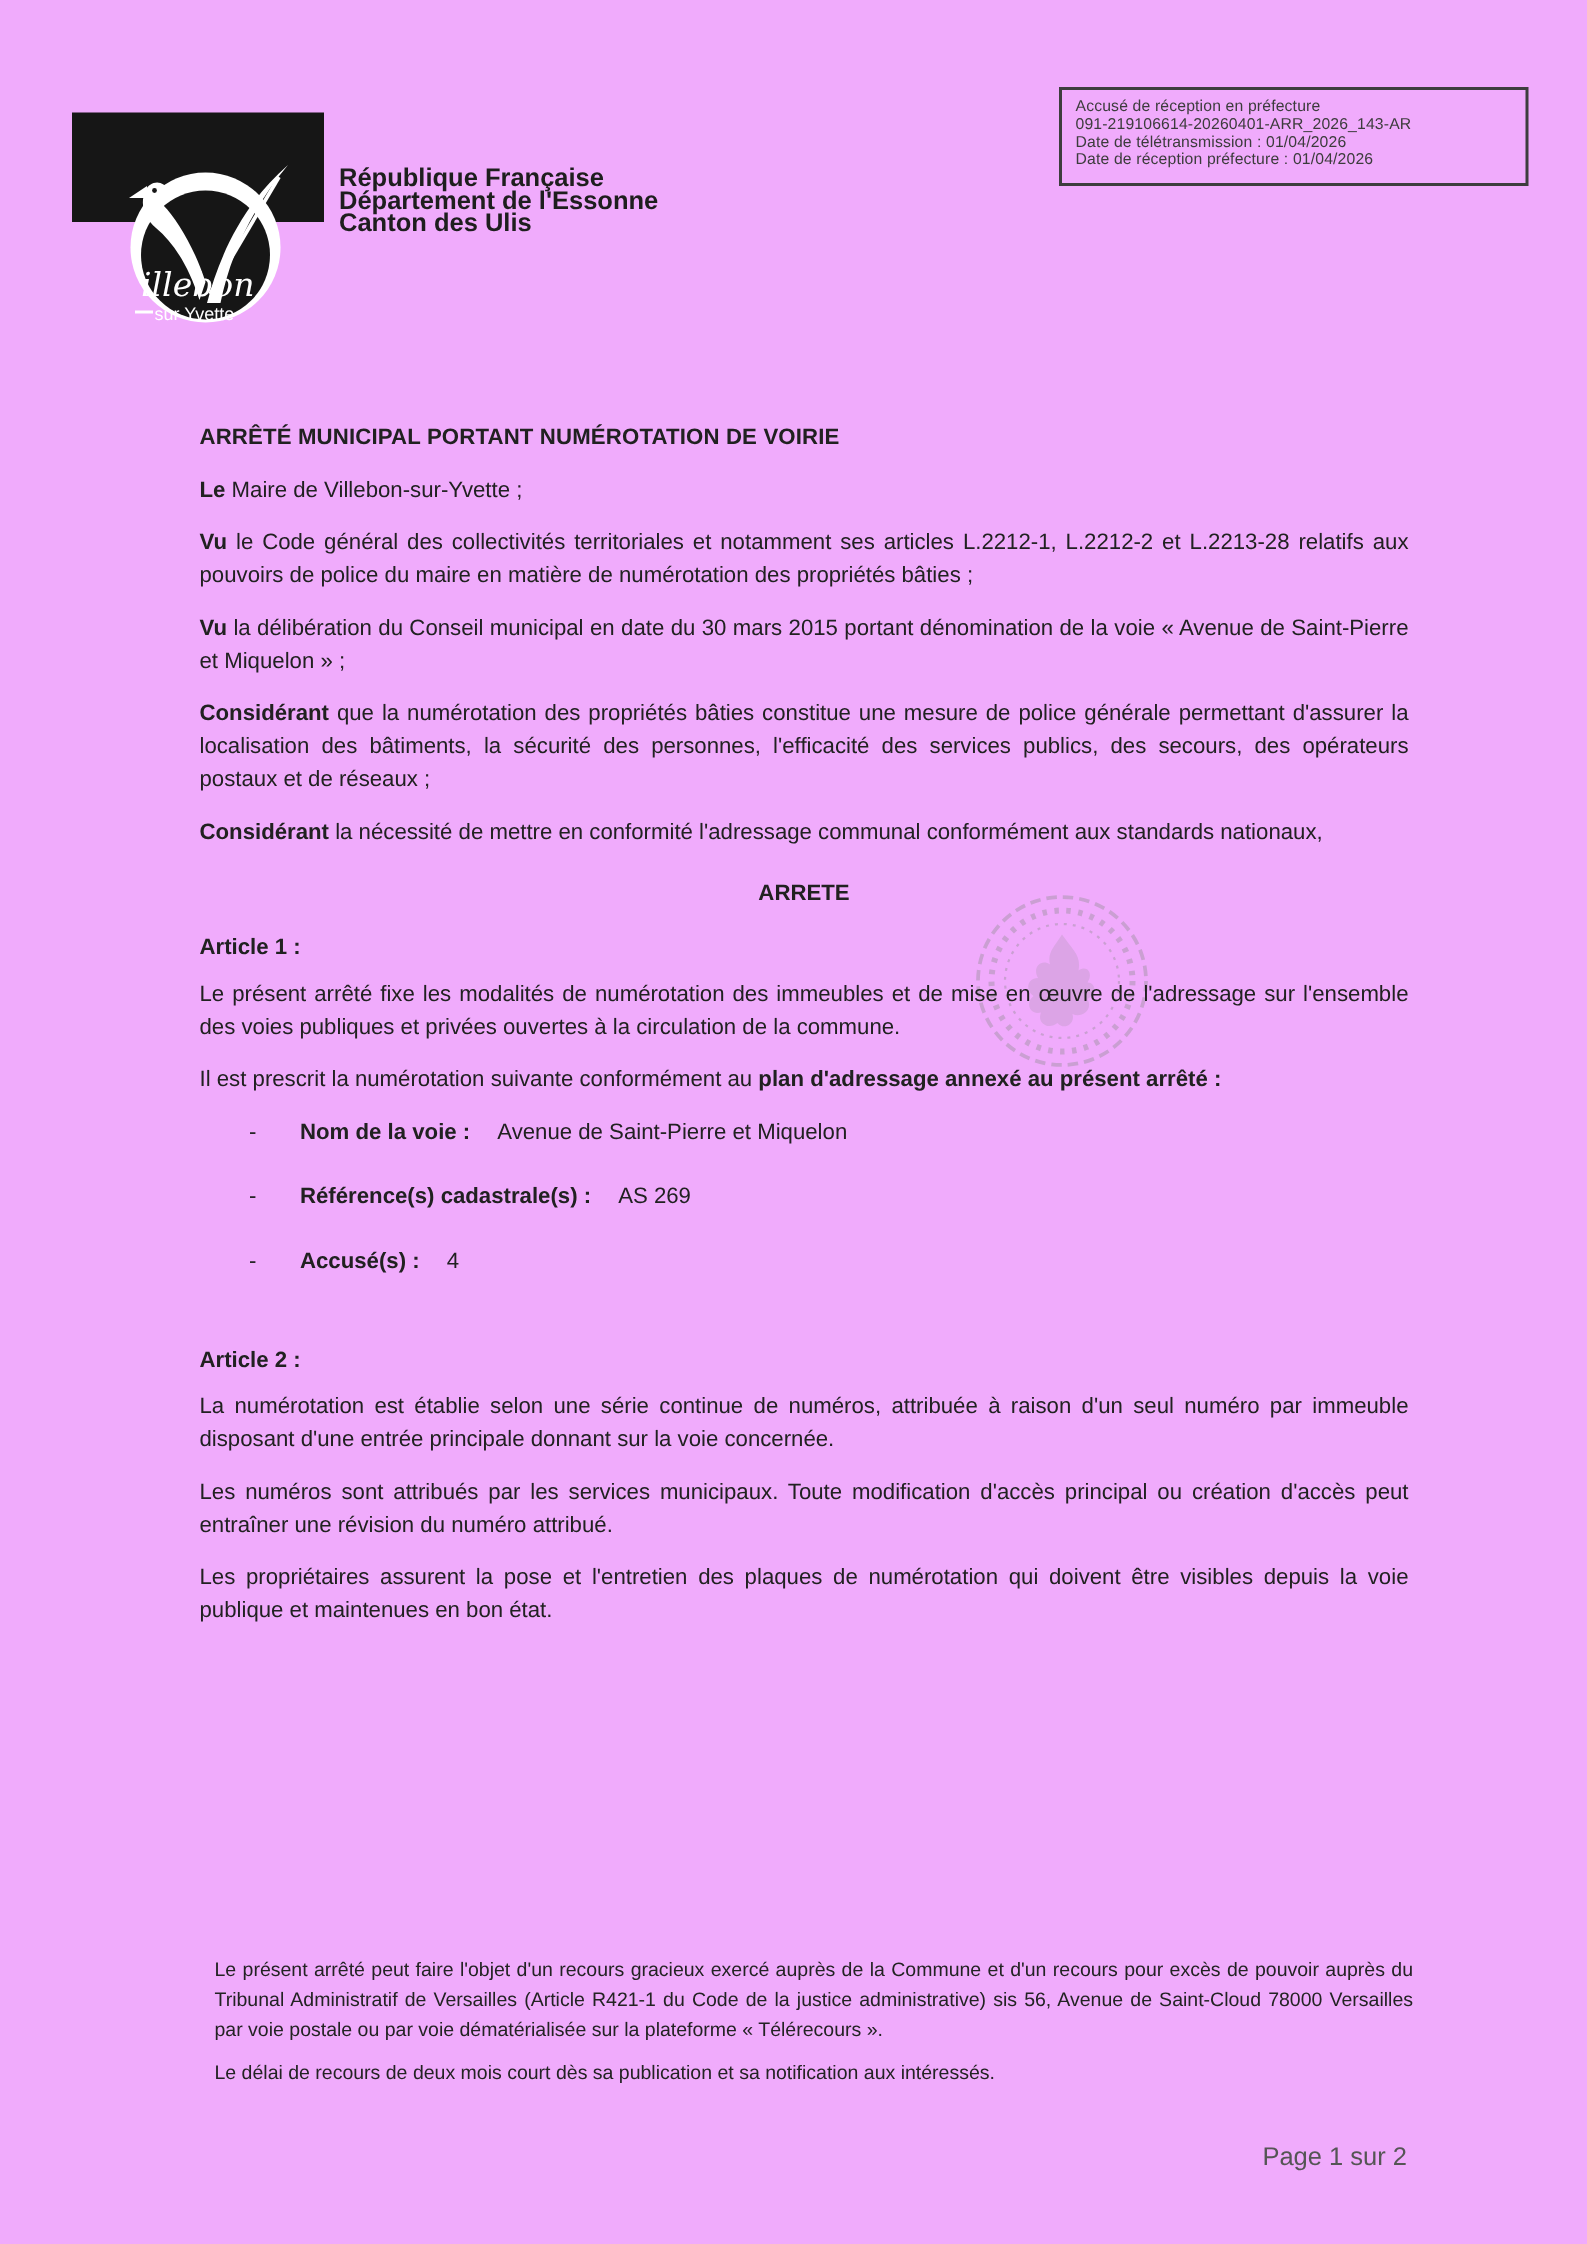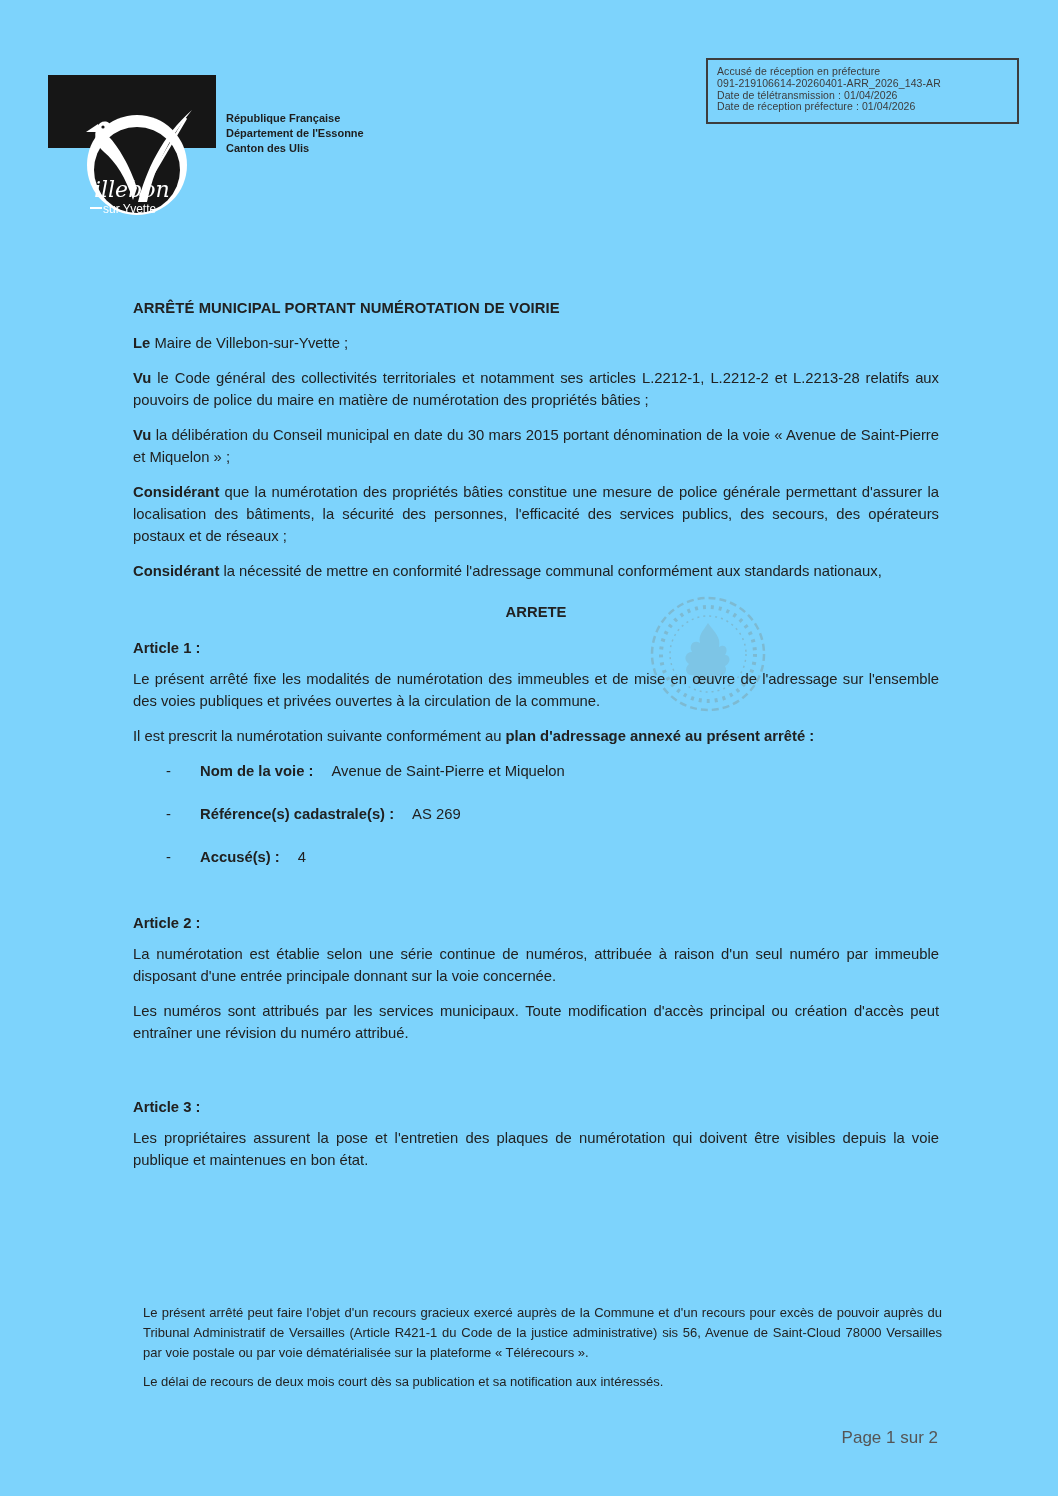--- a/index.html
+++ b/index.html
@@ -3,49 +3,49 @@
 <meta charset="utf-8">
 <style>
   html,body { margin:0; padding:0; }
   body {
     width:1058px; height:1496px;
     background:#ffffff;
     font-family:"Liberation Sans", sans-serif;
     color:#232323;
     position:relative;
   }
-  .page { position:absolute; inset:0; background:#7dd3fc; overflow:hidden; }
+  .page { position:absolute; inset:0; background:#f0abfc; overflow:hidden; }
 
   
   .receipt-stamp {
     position:absolute; left:706px; top:58px; width:313px; height:66px;
     border:2px solid #3d3d3d; box-sizing:border-box;
     padding:6px 6px 0 9px;
     font-size:10.5px; line-height:11.8px; color:#3c3c3c;
     letter-spacing:0.1px; white-space:nowrap; overflow:hidden;
   }
 
   
   .logo-wrap { position:absolute; left:40px; top:74px; width:200px; height:150px; }
 
   .region-lines {
     position:absolute; left:226px; top:111px;
-    font-size:11px; font-weight:bold; line-height:15px; color:#1e1e1e;
+    font-size:17px; font-weight:bold; line-height:15px; color:#1e1e1e;
   }
 
   
   .doc-ref {
     position:absolute; top:212px; left:560px; width:378px;
     text-align:right; font-weight:bold; font-size:16px; line-height:27px;
     color:#1c1c1c;
   }
 
   
   .content {
-    position:absolute; left:133px; top:297px; width:806px;
+    position:absolute; left:133px; top:281px; width:806px;
     font-size:14.8px; line-height:22px; text-align:justify; color:#212121;
   }
   .content p { margin:0 0 13px 0; }
   .doc-title { font-weight:bold; text-align:left; letter-spacing:0.1px; }
   .lead { font-weight:bold; }
   .arrete-heading { text-align:center; font-weight:bold; margin:19px 0 14px 0 !important; }
   .article-heading { font-weight:bold; margin:0 0 9px 0 !important; text-align:left; }
   .article-heading .u { }
   .sp-a2 { margin-top:44px !important; }
   .sp-a3 { margin-top:52px !important; }
@@ -158,21 +158,20 @@
       <span class="blabel">Accusé(s) :</span>
       <span class="bvalue">4</span>
     </div>
 
     <p class="article-heading sp-a2"><span class="u">Article 2</span><span> :</span></p>
 
     <p>La numérotation est établie selon une série continue de numéros, attribuée à raison d'un seul numéro par immeuble disposant d'une entrée principale donnant sur la voie concernée.</p>
 
     <p>Les numéros sont attribués par les services municipaux. Toute modification d'accès principal ou création d'accès peut entraîner une révision du numéro attribué.</p>
 
-    <p class="article-heading sp-a3"><span class="u">Article 3</span><span> :</span></p>
 
     <p>Les propriétaires assurent la pose et l'entretien des plaques de numérotation qui doivent être visibles depuis la voie publique et maintenues en bon état.</p>
 
 
   </div>
 
   <div class="legal-footer">
     <p>Le présent arrêté peut faire l'objet d'un recours gracieux exercé auprès de la Commune et d'un recours pour excès de pouvoir auprès du Tribunal Administratif de Versailles (Article R421-1 du Code de la justice administrative) sis 56, Avenue de Saint-Cloud 78000 Versailles par voie postale ou par voie dématérialisée sur la plateforme « Télérecours ».</p>
     <p>Le délai de recours de deux mois court dès sa publication et sa notification aux intéressés.</p>
   </div>

